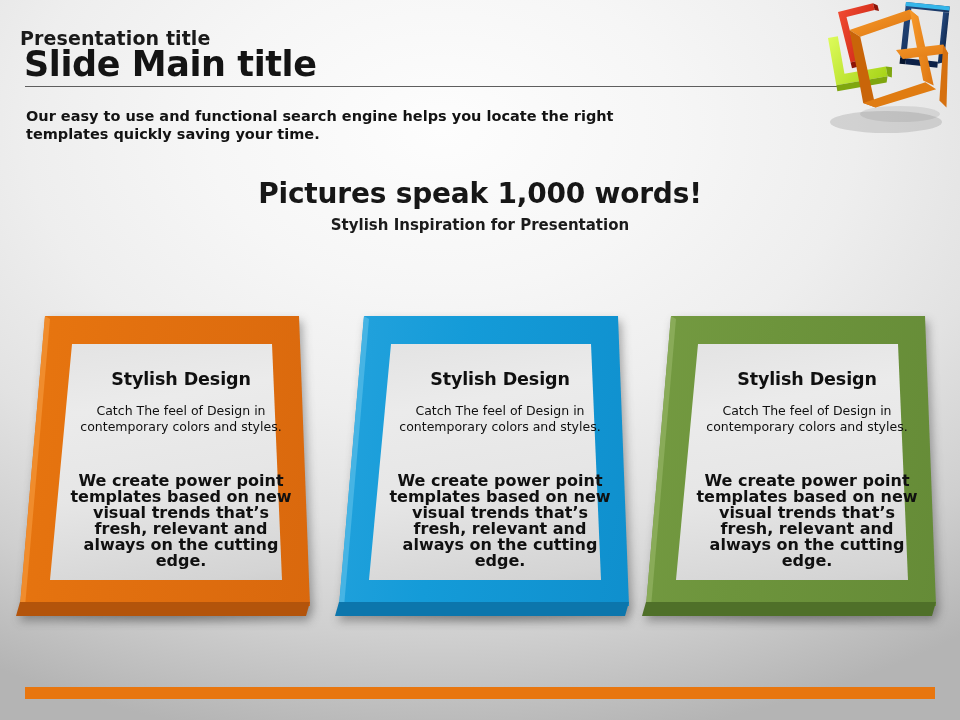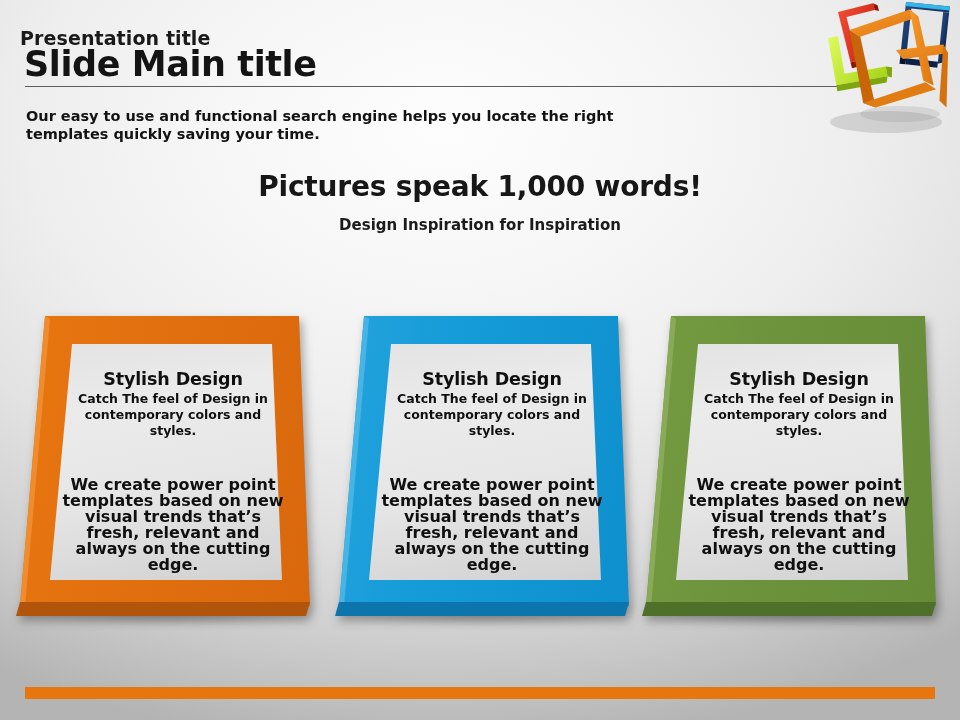--- a/index.html
+++ b/index.html
@@ -64,21 +64,21 @@
     font-size: 14.5px;
     font-weight: bold;
     line-height: 18px;
     color: #131313;
   }
 
   
   .center-head {
     position: absolute;
     left: 0;
-    top: 170px;
+    top: 177px;
     width: 960px;
     text-align: center;
     font-size: 28px;
     font-weight: bold;
     color: #171717;
     letter-spacing: -0.2px;
   }
   .center-sub {
     position: absolute;
     left: 0;
@@ -202,37 +202,37 @@
   .frame.blue .board-edge { background: #0c76ac; }
   .frame.blue .board-edge-left { background: #46b4e4; }
 
   .frame.green .board-face { background: linear-gradient(100deg, #759b42 0%, #6d943c 40%, #658b37 100%); }
   .frame.green .board-edge { background: #4f7029; }
   .frame.green .board-edge-left { background: #89ab58; }
 
   
   .frame-text {
     position: absolute;
-    left: 56px;
+    left: 64px;
     top: 68px;
     width: 206px;
     text-align: center;
     color: #101010;
   }
   .frame-title {
     font-size: 17.5px;
     font-weight: bold;
     line-height: 22px;
     letter-spacing: -0.1px;
   }
   .frame-lead {
     font-size: 12.5px;
-    font-weight: bold;
+    font-weight: normal;
     line-height: 16px;
-    margin-top: 1px;
+    margin-top: 13px;
   }
   .frame-body {
     font-size: 16px;
     font-weight: bold;
     line-height: 16px;
     margin-top: 38px;
     width: 222px;
     margin-left: -8px;
   }
 
@@ -260,21 +260,21 @@
 <body>
 
 <div id="slide">
 
   <div class="eyebrow">Presentation title</div>
   <div class="main-title">Slide Main title</div>
   <div class="title-rule"></div>
   <div class="subhead">Our easy to use and functional search engine helps you locate the right templates quickly saving your time.</div>
 
   <div class="center-head">Pictures speak 1,000 words!</div>
-  <div class="center-sub">Design Inspiration for Inspiration</div>
+  <div class="center-sub">Stylish Inspiration for Presentation</div>
 
   <div class="logo">
     <svg width="150" height="150" viewBox="0 0 150 150" xmlns="http://www.w3.org/2000/svg">
       <defs>
         <linearGradient id="gRed" x1="0" y1="0" x2="1" y2="1">
           <stop offset="0" stop-color="#f04b32"></stop>
             <stop offset="1" stop-color="#c31c0c"></stop>
         </linearGradient>
         <linearGradient id="gLime" x1="0" y1="0" x2="1" y2="1">
           <stop offset="0" stop-color="#ddfb5a"></stop>

